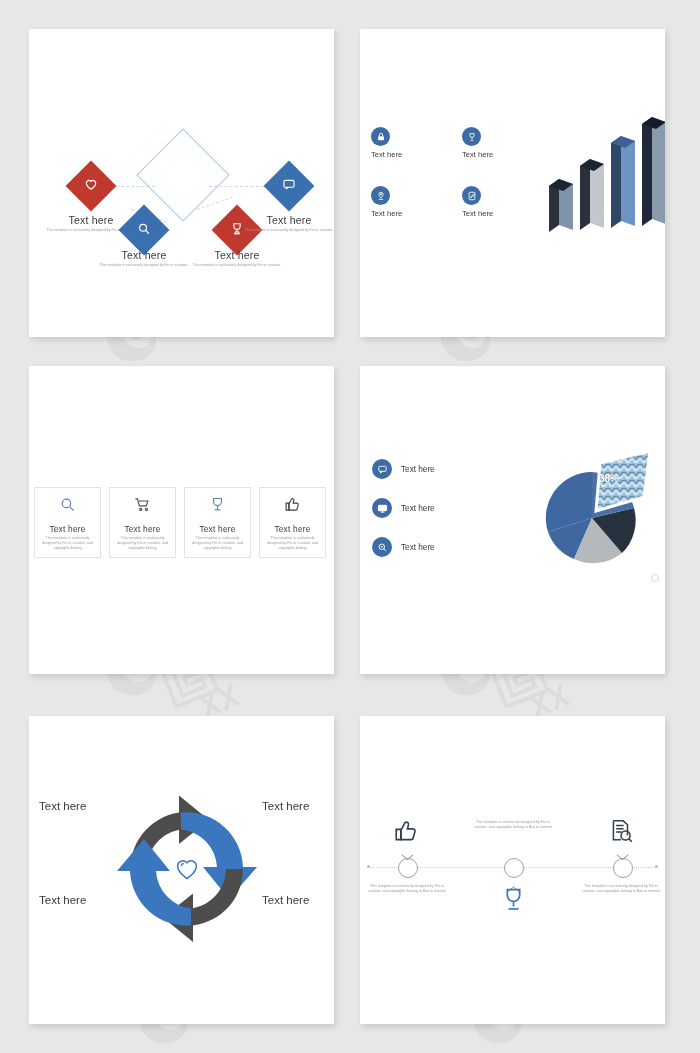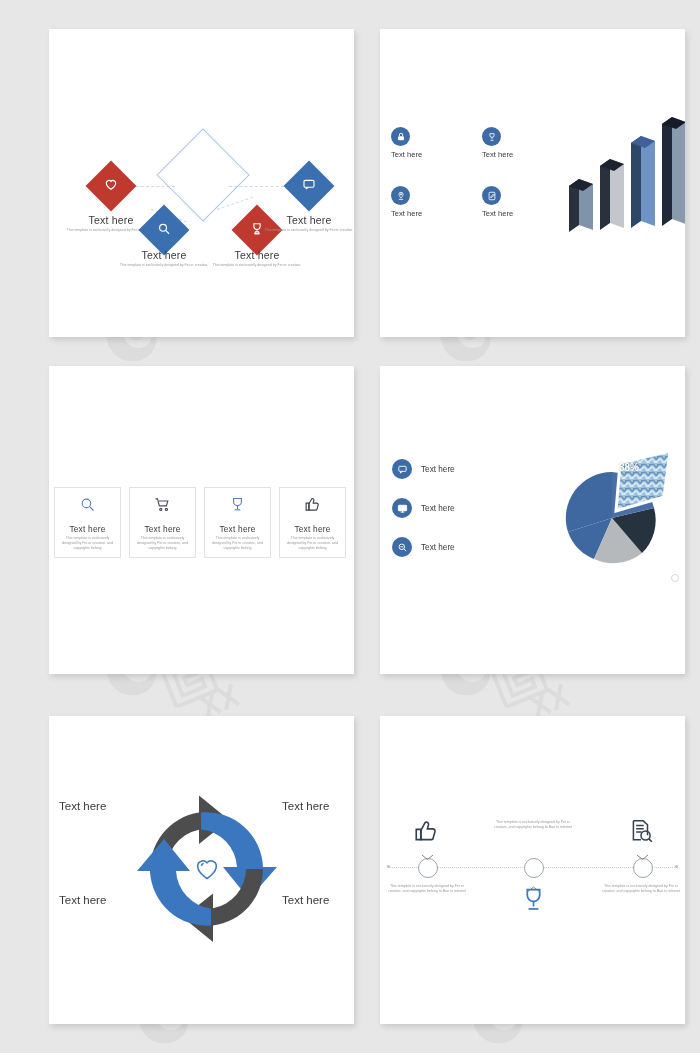--- a/index.html
+++ b/index.html
@@ -11,21 +11,20 @@
     position:relative;
   }
   .grid{
     position:absolute;left:0;top:0;width:700px;height:1053px;
   }
   .panel{
     position:absolute;
     background:#ffffff;
     box-shadow:2px 3px 6px rgba(0,0,0,0.13);
     overflow:hidden;
-    margin-left:20px;
   }
   
   #panel-1{left:29px;top:29px;width:305px;height:308px;}
   #panel-2{left:360px;top:29px;width:305px;height:308px;}
   #panel-3{left:29px;top:366px;width:305px;height:308px;}
   #panel-4{left:360px;top:366px;width:305px;height:308px;}
   #panel-5{left:29px;top:716px;width:305px;height:308px;}
   #panel-6{left:360px;top:716px;width:305px;height:308px;}
 
   
@@ -449,21 +448,21 @@
 
           <path d="M62 72 L92 107 A46 46 0 0 0 104 62 Z" fill="#27323f"></path>
 
           <path d="M62 72 L104 62 A46 46 0 0 0 62 26 Z" fill="#4a6fa6"></path>
         </g>
 
         <g transform="translate(4,-7)">
           <polygon points="62,72 110,58 116,12 66,24" fill="url(#texfill)" stroke="#ffffff" stroke-width="3"></polygon>
         </g>
       </svg>
-      <div class="pct" style="left:69px;top:16px;">38%</div>
+      <div class="pct" style="left:69px;top:27px;">38%</div>
     </div>
 
     <div class="tiny-circle" style="left:291px;top:208px;"></div>
   </div>
 
   <div class="panel" id="panel-5">
 
     <div class="p5-lbl" style="left:10px;top:84px;">Text here</div>
     <div class="p5-lbl" style="left:233px;top:84px;">Text here</div>
     <div class="p5-lbl" style="left:10px;top:178px;">Text here</div>

